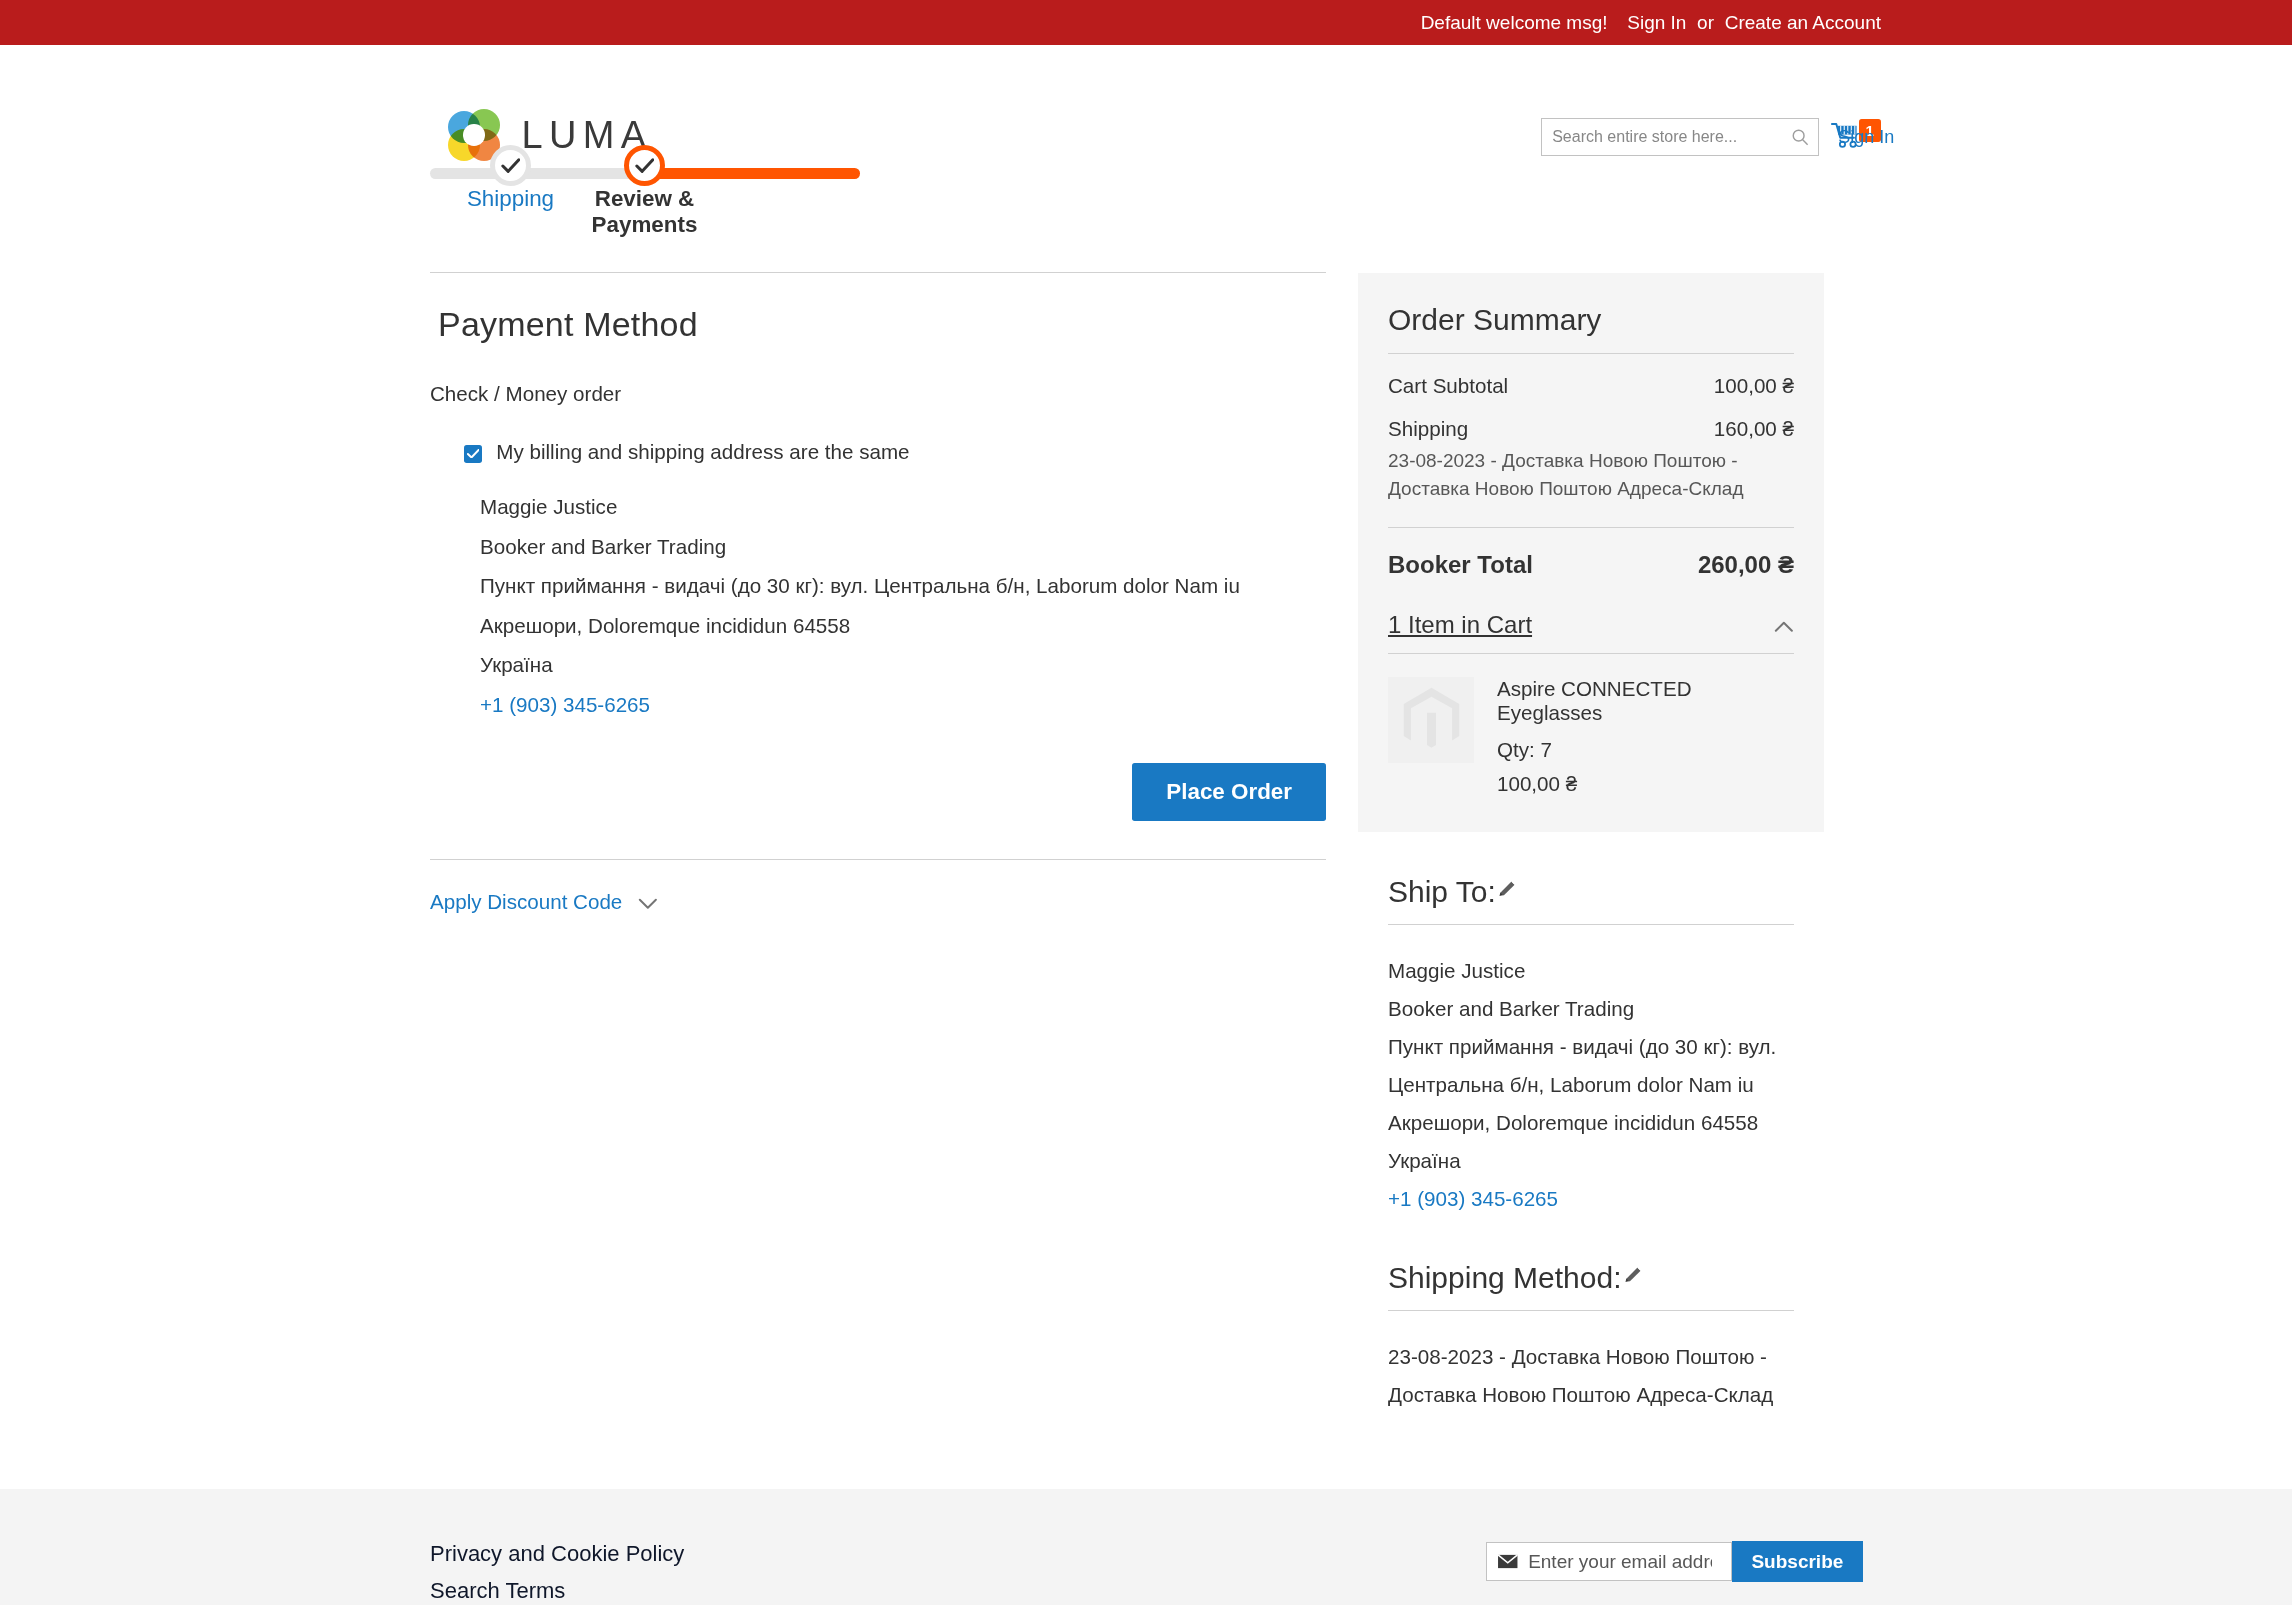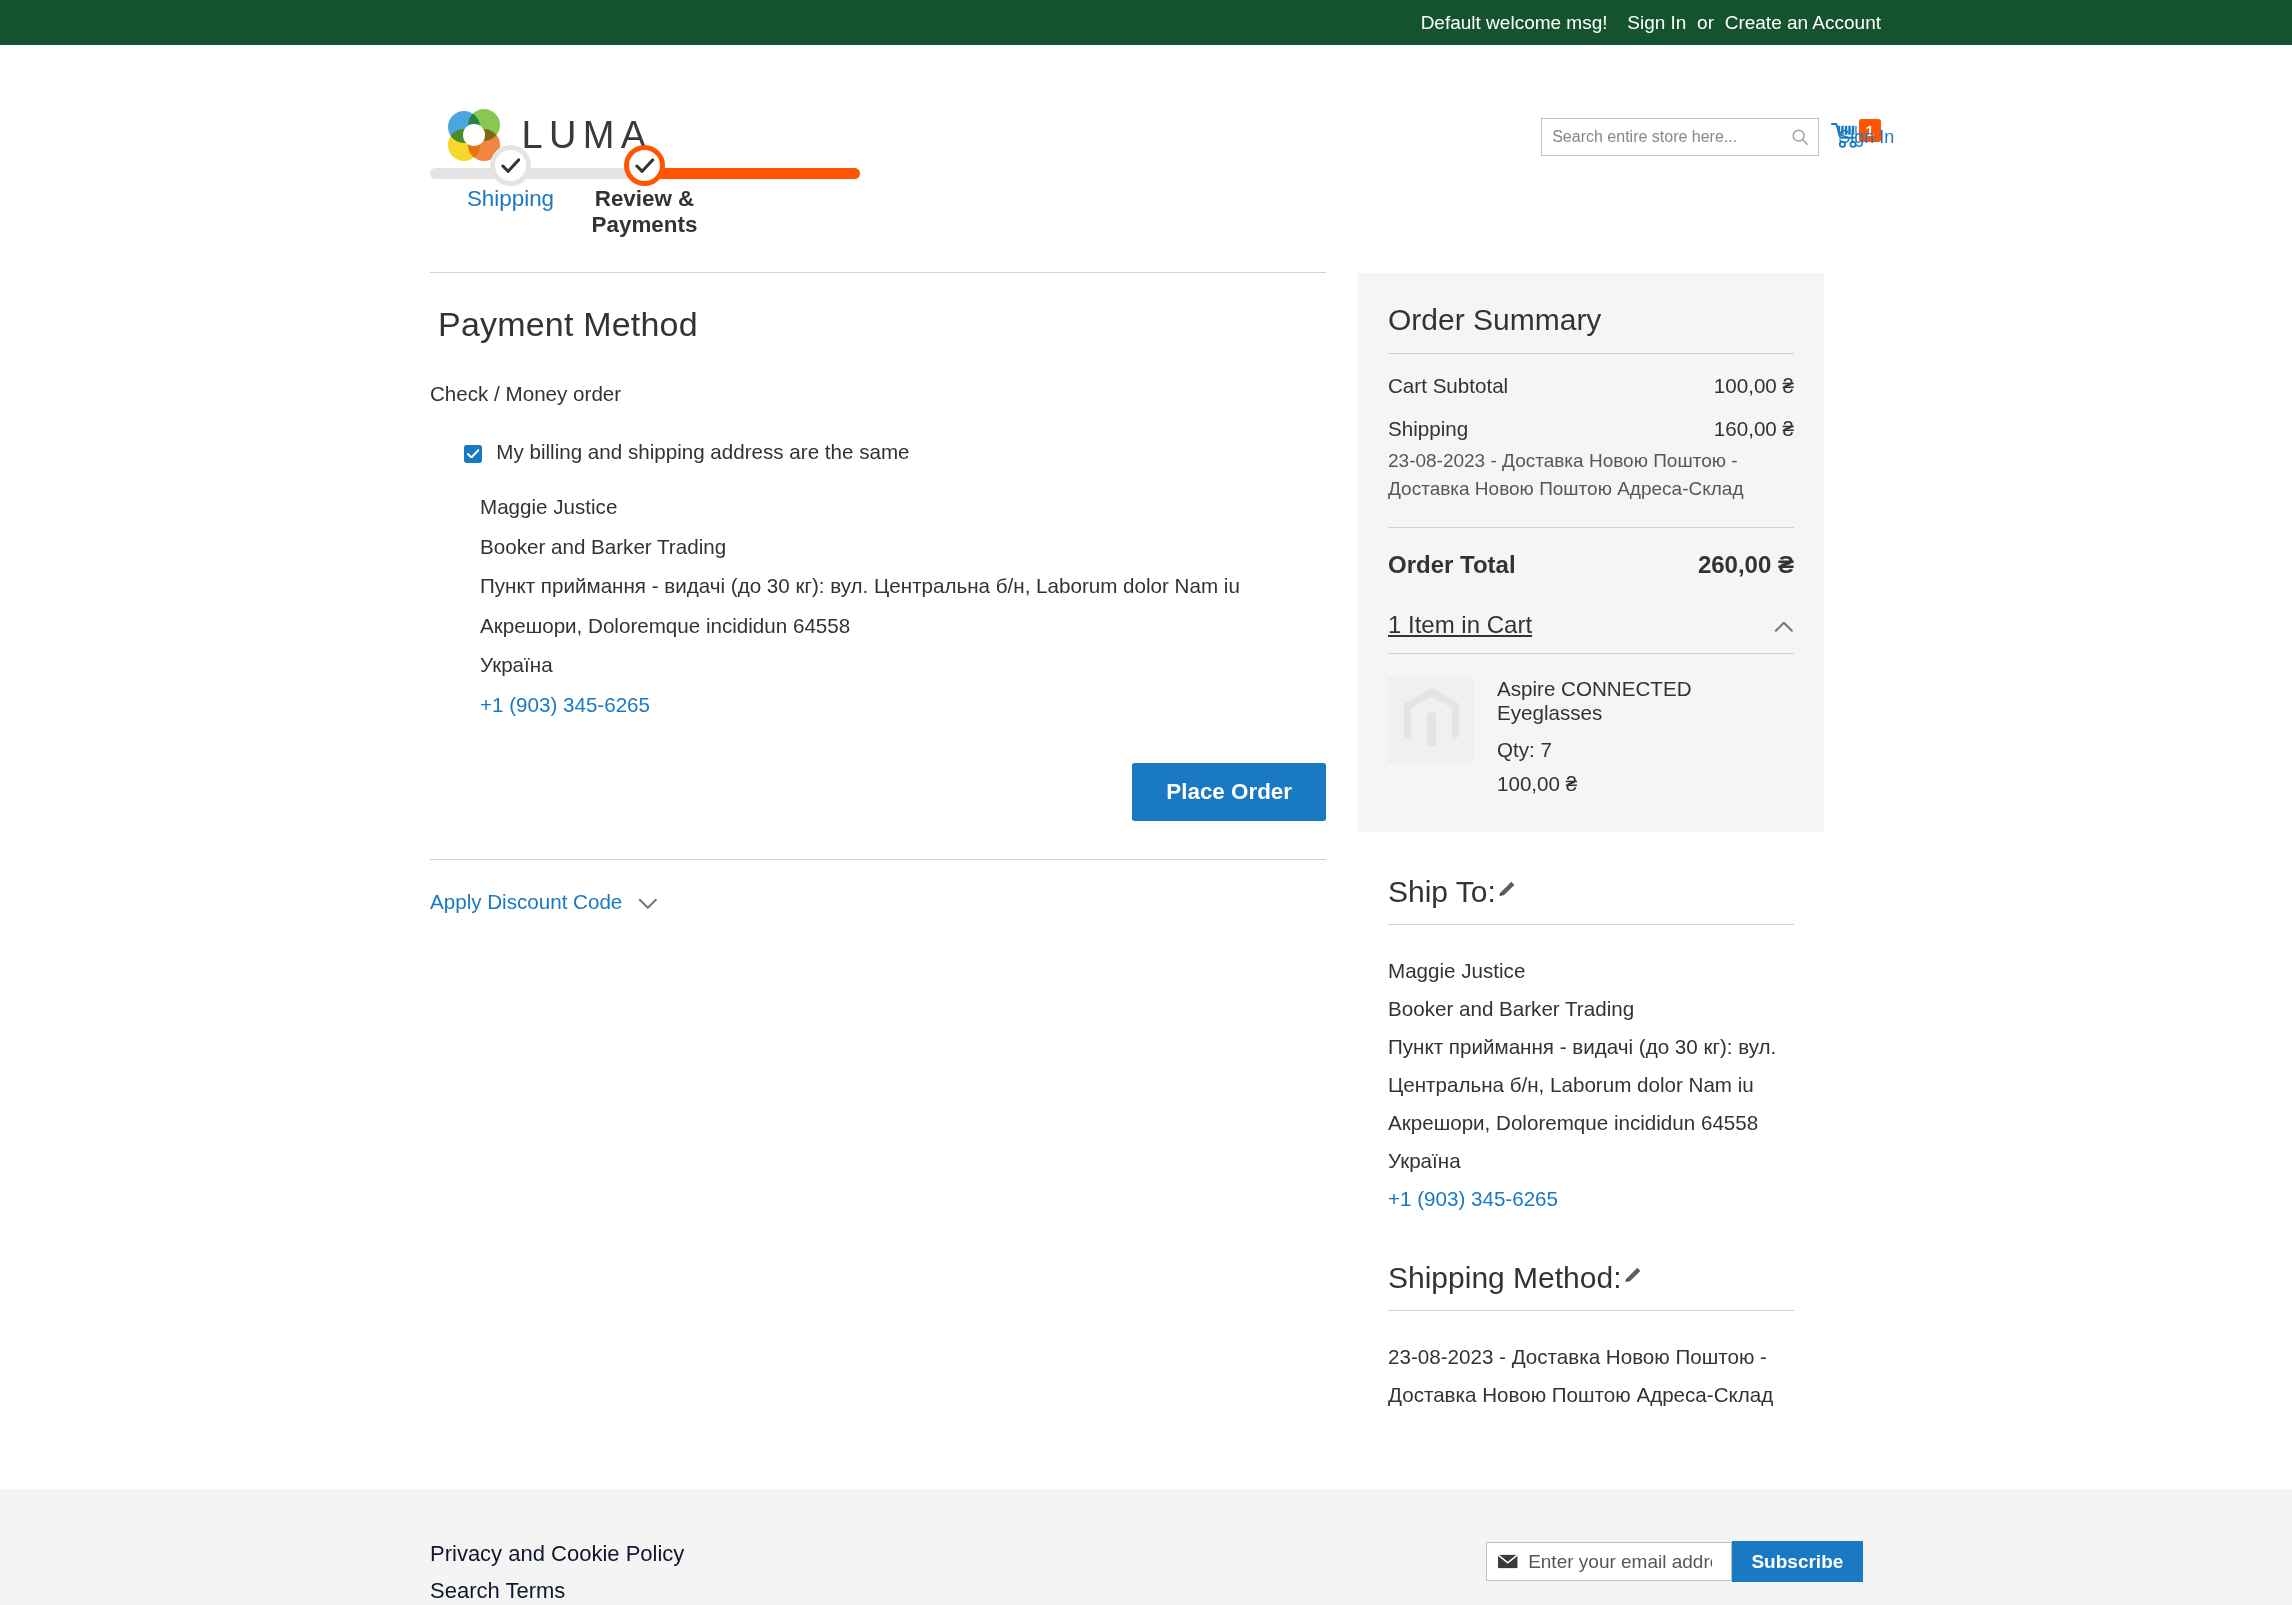--- a/index.html
+++ b/index.html
@@ -9,21 +9,21 @@
     font-family:"Liberation Sans", sans-serif;
     background:#ffffff;
     color:#333333;
     font-size:20.6px;
     -webkit-font-smoothing:antialiased;
   }
   a { text-decoration:none; color:#1979c3; }
 
   
   .panel-top {
-    background:#14532d;
+    background:#b91c1c;
     height:45px;
     display:flex;
     align-items:center;
     justify-content:flex-end;
     padding-right:412px;
     gap:0;
   }
   .panel-top .welcome { color:#ffffff; font-size:19px; margin-right:19.7px; }
   .panel-top a { color:#ffffff; font-size:19px; }
   .panel-top .sep { color:#ffffff; font-size:19px; margin:0 10.7px; }
@@ -378,21 +378,21 @@
         </div>
 
         <div class="tot-row">
           <span>Shipping</span>
           <span class="val">160,00 ₴</span>
         </div>
         <div class="ship-desc">23-08-2023 - Доставка Новою Поштою - Доставка Новою Поштою Адреса-Склад</div>
 
         <div class="grand-rule"></div>
         <div class="grand">
-          <span>Order Total</span>
+          <span>Booker Total</span>
           <span>260,00 ₴</span>
         </div>
 
         <div class="items-hd">
           <span>1 Item in Cart</span>
           <span>
             <svg width="19.7" height="11.6" viewBox="0 0 22 13">
               <path d="M2 11 L11 2 L20 11" fill="none" stroke="#757575" stroke-width="2.2" stroke-linecap="round" stroke-linejoin="round"></path>
             </svg>
           </span>

